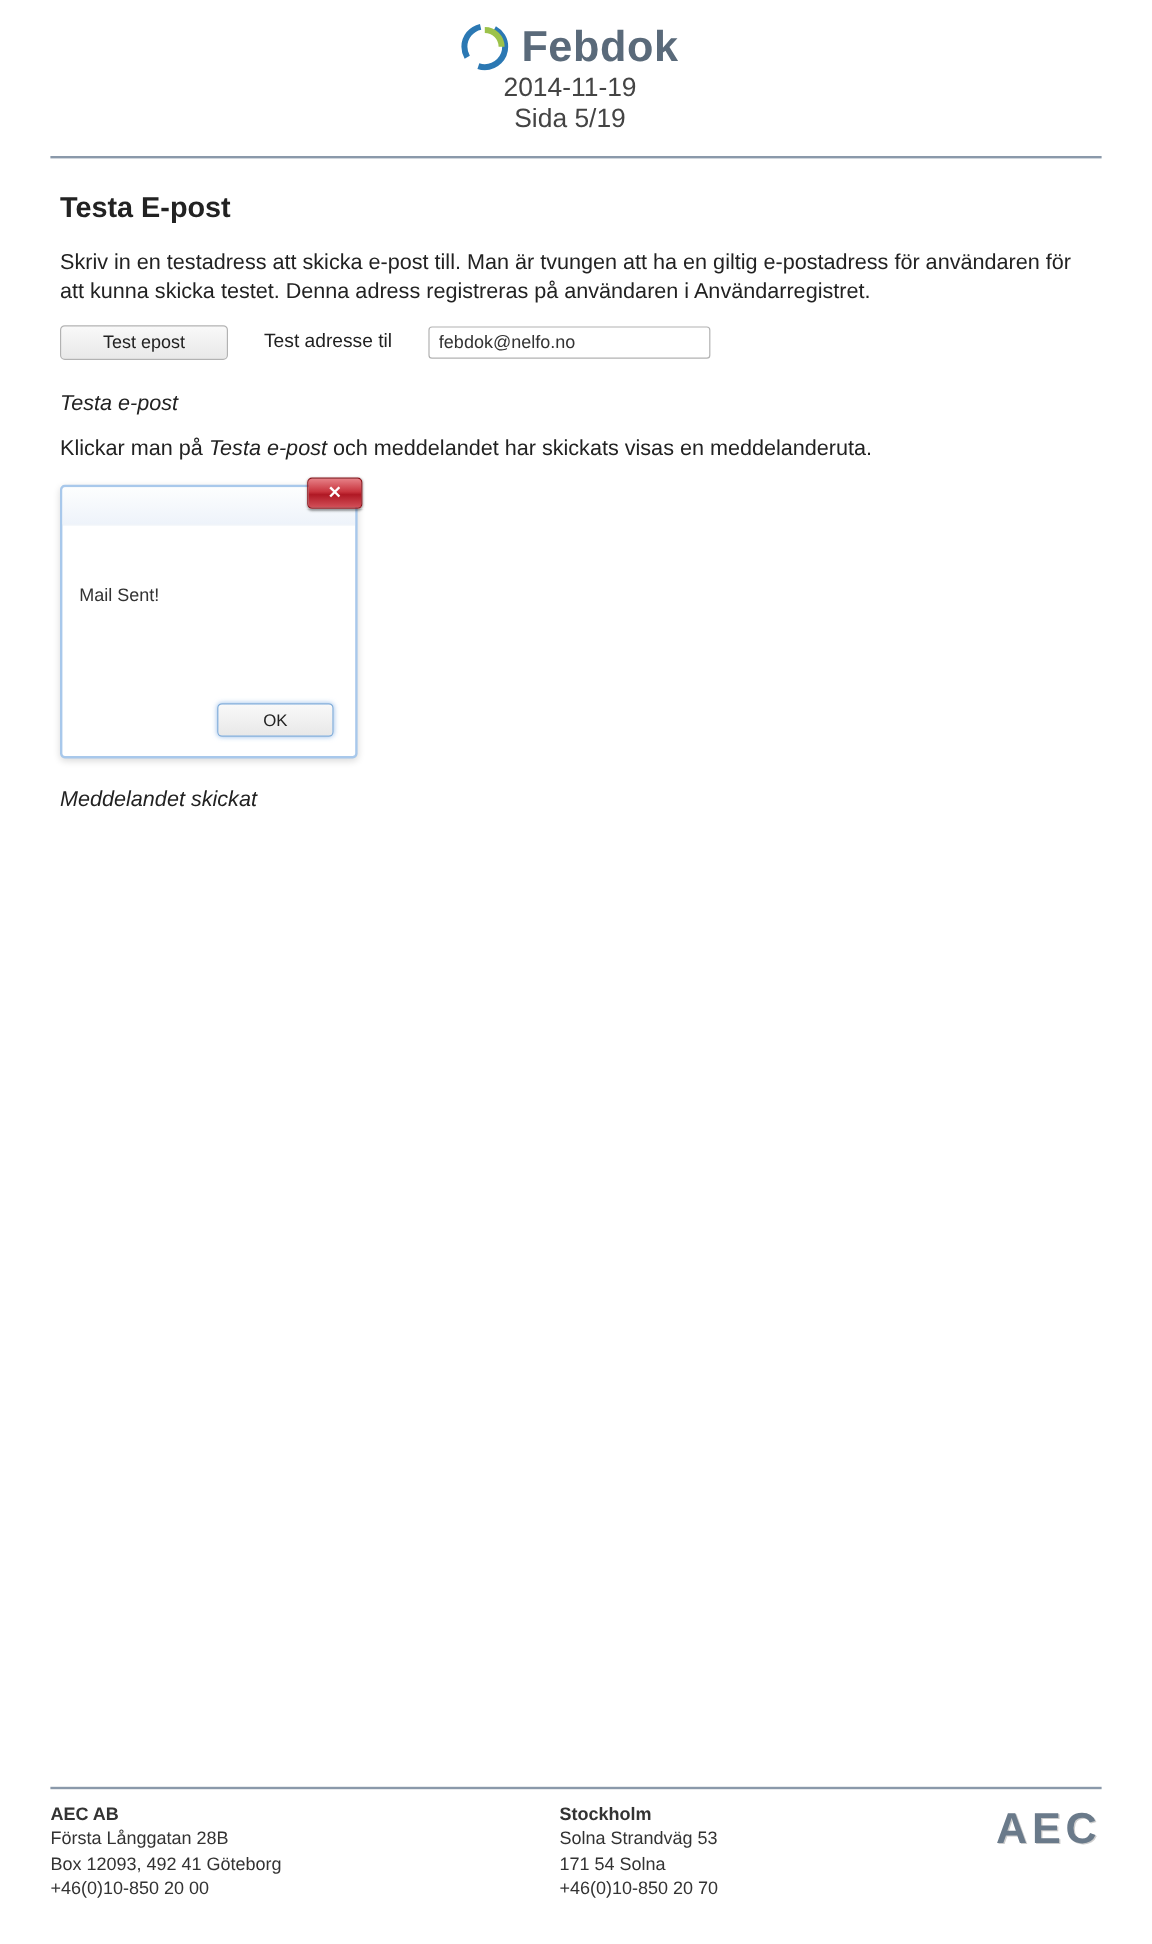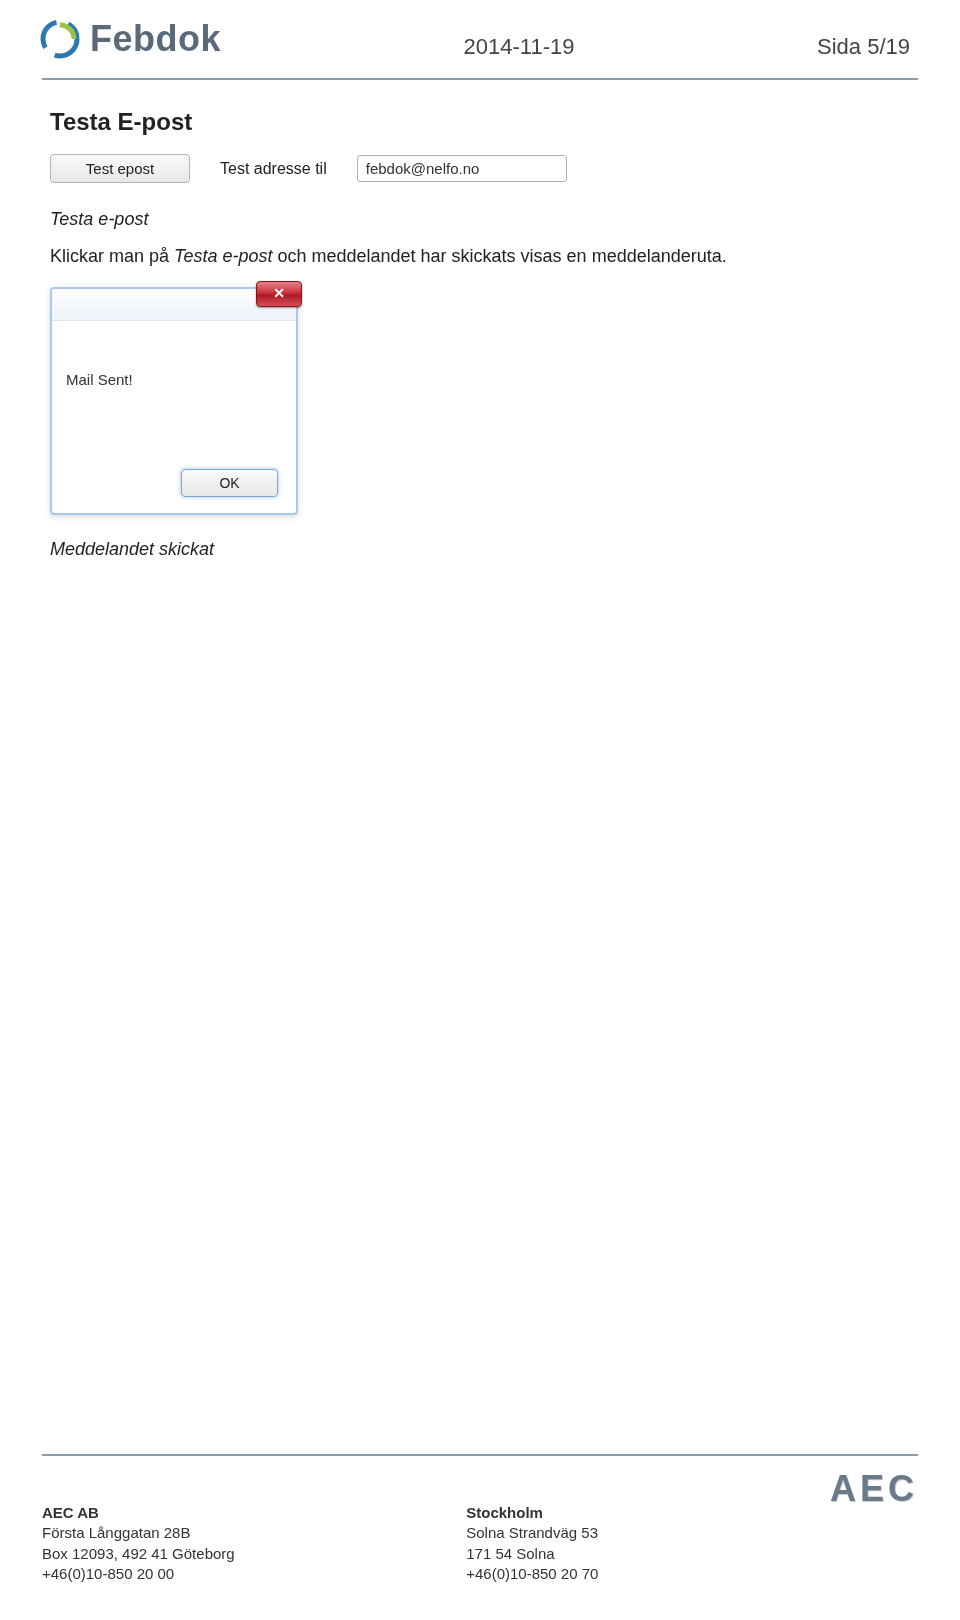--- a/index.html
+++ b/index.html
@@ -7,23 +7,24 @@
     font-family: Arial, Helvetica, sans-serif;
     width: 960px;
     height: 1620px;
     background: #fff;
     color: #222;
     position: relative;
     font-size: 17px;
   }
   .header {
     display: flex;
-    align-items: flex-end;
+    align-items: center;
     justify-content: space-between;
     padding: 18px 50px 10px 40px;
+    flex-direction: column;
   }
   .brand {
     display: flex;
     align-items: center;
     gap: 10px;
   }
   .brand-icon {
     width: 40px;
     height: 40px;
   }
@@ -81,21 +82,21 @@
   }
   .ui-label {
     font-size: 16px;
     color: #222;
   }
   .ui-input {
     font-size: 15px;
     padding: 4px 8px;
     border: 1px solid #b2b2b2;
     border-radius: 3px;
-    width: 210px;
+    width: 235px;
     background: #fff;
     color: #333;
   }
   .caption {
     font-style: italic;
     font-size: 18px;
     color: #222;
     margin-bottom: 16px;
   }
   .paragraph-mixed {
@@ -172,21 +173,20 @@
   }
   .footer-cols {
     display: flex;
     justify-content: space-between;
     align-items: flex-start;
   }
   .footer-col {
     font-size: 15px;
     color: #333;
     line-height: 1.35;
-    margin-top: 35px;
   }
   .footer-col .fc-title {
     font-weight: bold;
   }
   .footer-logo {
     display: flex;
     align-items: center;
   }
   .footer-logo-text {
     font-size: 36px;
@@ -210,20 +210,21 @@
     </span>
     <span class="brand-text">Febdok</span>
   </div>
   <div class="header-date">2014-11-19</div>
   <div class="header-page">Sida 5/19</div>
 </div>
 <hr class="hr-top">
 
 <div class="content">
   <h2 class="section-title">Testa E-post</h2>
+  <p class="para">Skriv in en testadress att skicka e-post till. Man är tvungen att ha en giltig e-postadress för användaren för att kunna skicka testet. Denna adress registreras på användaren i Användarregistret.</p>
 
   <div class="ui-row">
     <span class="ui-button">Test epost</span>
     <span class="ui-label">Test adresse til</span>
     <input class="ui-input" type="text" value="febdok@nelfo.no" style="">
   </div>
 
   <p class="caption">Testa e-post</p>
 
   <p class="paragraph-mixed">

